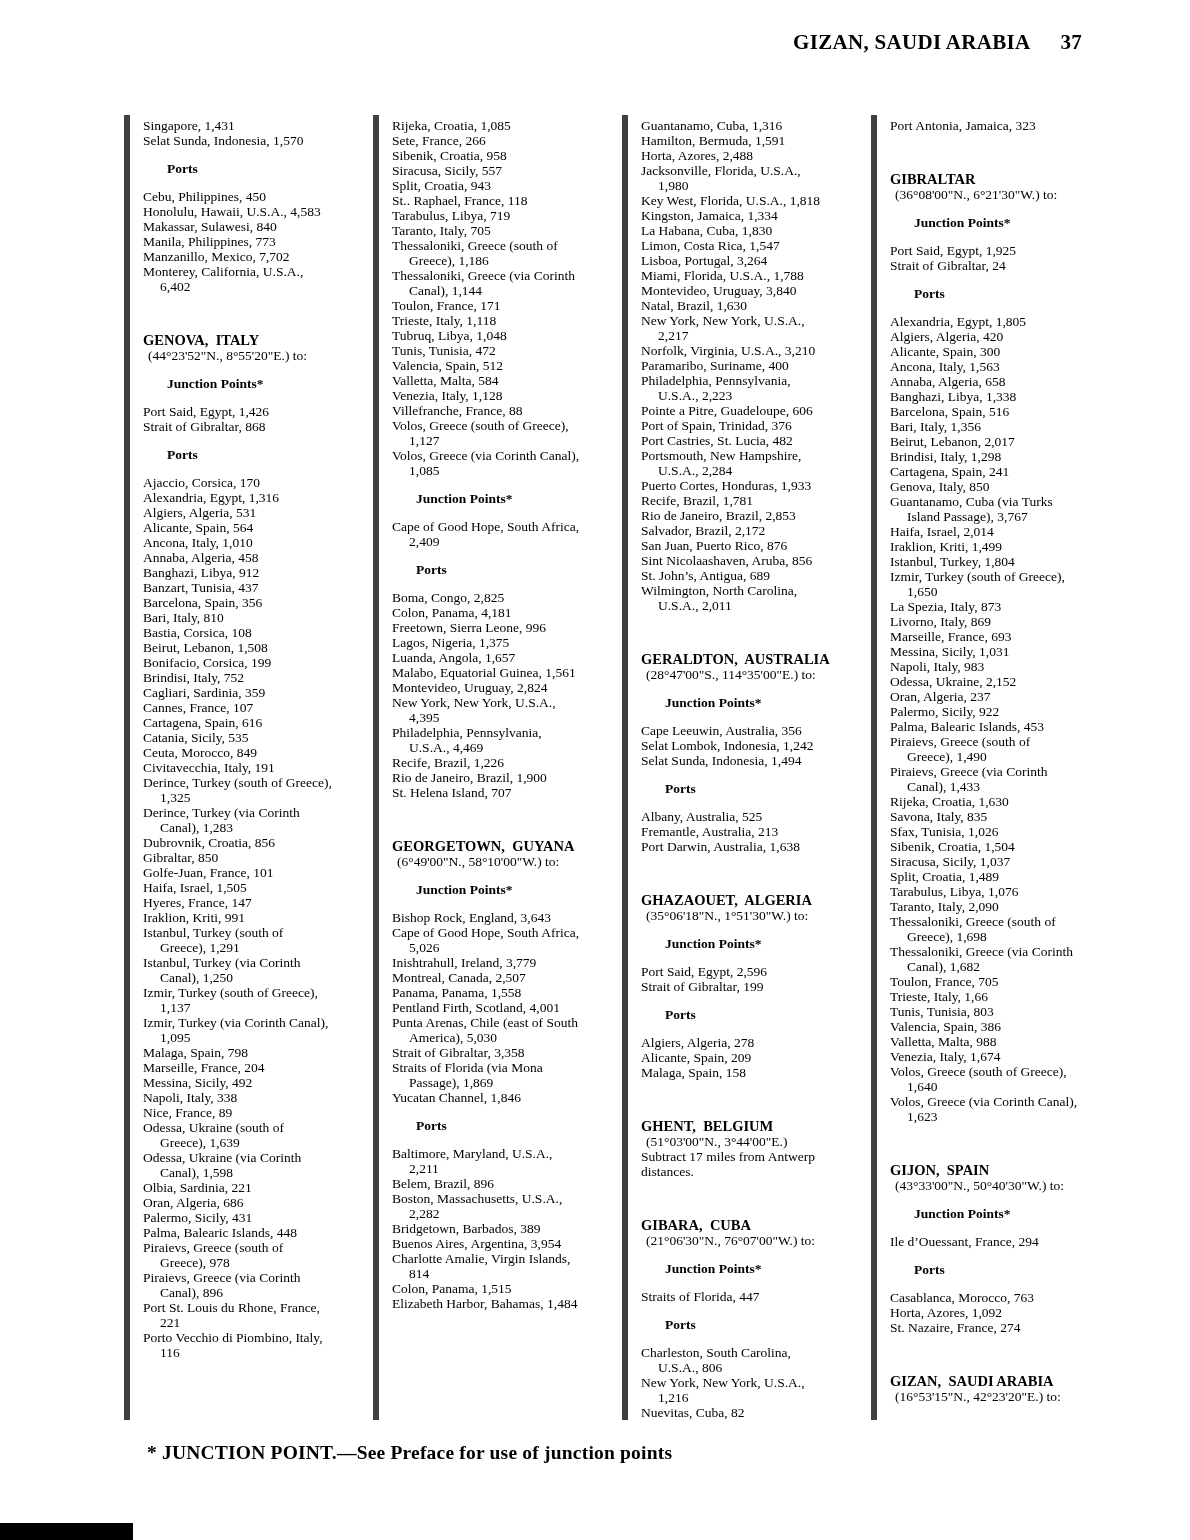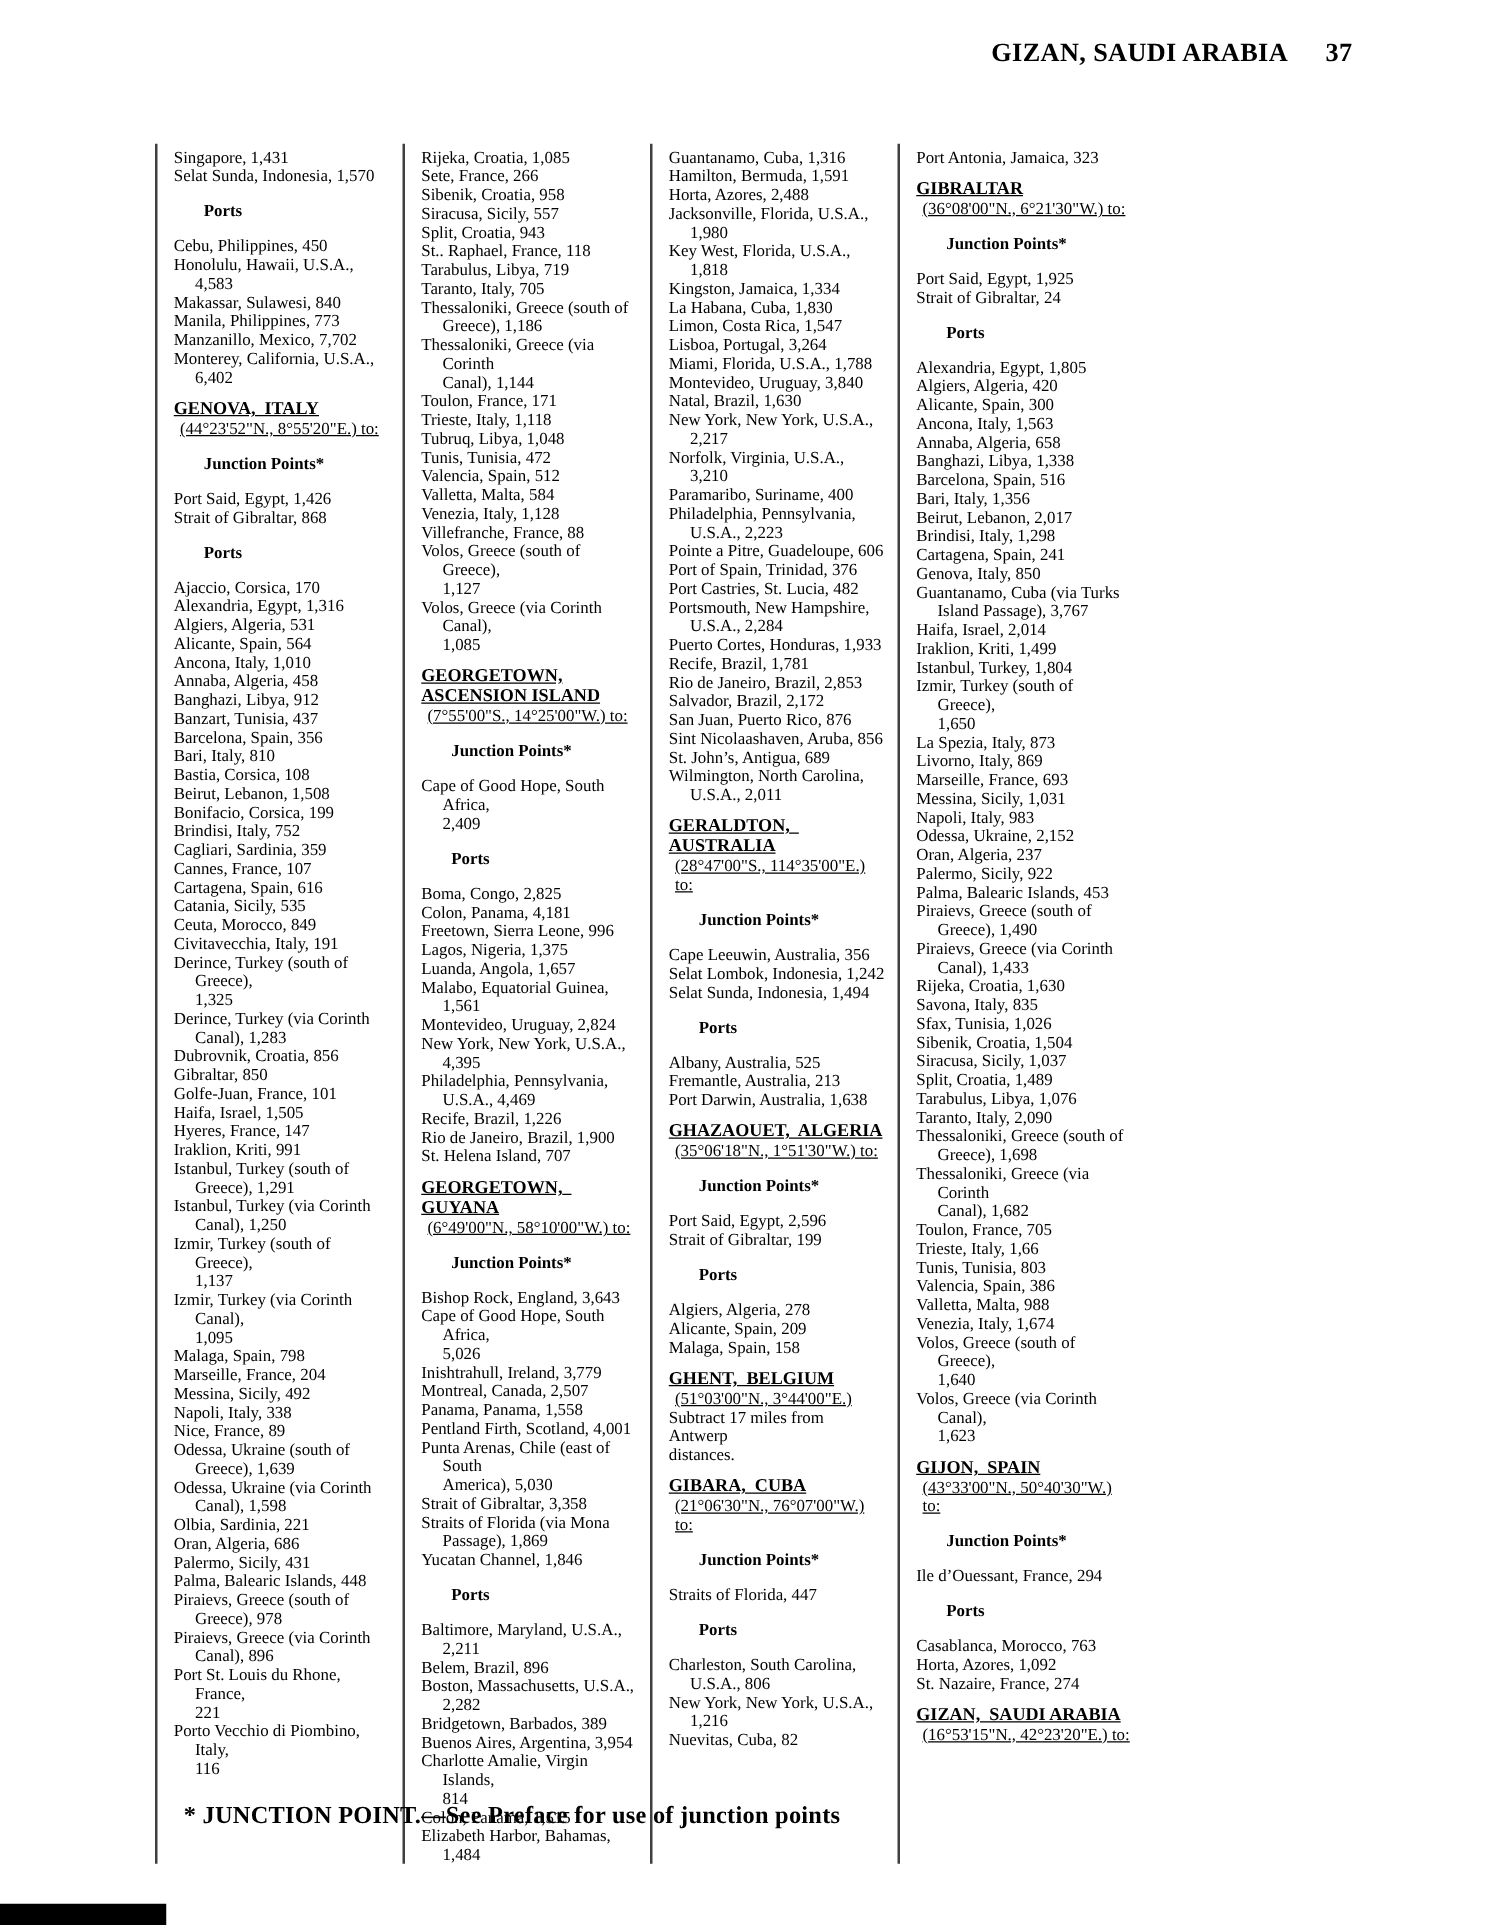--- a/index.html
+++ b/index.html
@@ -12,29 +12,29 @@
   .page-header {
     position: absolute; top: 30px; right: 108px;
     display: flex; align-items: baseline; gap: 30px;
     font-weight: bold; font-size: 21px; letter-spacing: 0.3px;
   }
   .cols {
     position: absolute; left: 124px; top: 115px;
     display: flex; align-items: stretch;
   }
   .col {
-    width: 198px; min-height: 1300px;
-    border-left: 2px solid #404040;
+    width: 249px; min-height: 1300px;
+    border-left: 6px solid #404040;
     padding: 3px 10px 0 13px;
     box-sizing: border-box;
     font-size: 13.5px; line-height: 15px;
   }
   .entry { padding-left: 17px; text-indent: -17px; }
   .subheading { font-weight: bold; margin: 13px 0 13px 24px; }
-  .heading { margin-top: 10px; margin-bottom: 13px; text-decoration: underline; }
+  .heading { margin-top: 38px; margin-bottom: 13px; }
   .heading.tight { margin-bottom: 0; }
   .hd-name { font-weight: bold; font-size: 14.5px; line-height: 16px; white-space: pre-wrap; }
   .hd-coords { padding-left: 5px; }
   .para { }
   .page-footer {
     position: absolute; left: 147px; top: 1442px;
     font-weight: bold; font-size: 19.5px; letter-spacing: 0.2px; text-align: center;
   }
   .scan-bar {
     position: absolute; left: 0; top: 1523px;
@@ -130,24 +130,20 @@
       <div class="entry">Toulon, France, 171</div>
       <div class="entry">Trieste, Italy, 1,118</div>
       <div class="entry">Tubruq, Libya, 1,048</div>
       <div class="entry">Tunis, Tunisia, 472</div>
       <div class="entry">Valencia, Spain, 512</div>
       <div class="entry">Valletta, Malta, 584</div>
       <div class="entry">Venezia, Italy, 1,128</div>
       <div class="entry">Villefranche, France, 88</div>
       <div class="entry">Volos, Greece (south of Greece),<br>1,127</div>
       <div class="entry">Volos, Greece (via Corinth Canal),<br>1,085</div>
-      <div class="heading">
-        <div class="hd-name">GEORGETOWN,<br>ASCENSION ISLAND</div>
-        <div class="hd-coords">(7°55'00"S., 14°25'00"W.) to:</div>
-      </div>
       <div class="subheading">Junction Points*</div>
       <div class="entry">Cape of Good Hope, South Africa,<br>2,409</div>
       <div class="subheading">Ports</div>
       <div class="entry">Boma, Congo, 2,825</div>
       <div class="entry">Colon, Panama, 4,181</div>
       <div class="entry">Freetown, Sierra Leone, 996</div>
       <div class="entry">Lagos, Nigeria, 1,375</div>
       <div class="entry">Luanda, Angola, 1,657</div>
       <div class="entry">Malabo, Equatorial Guinea, 1,561</div>
       <div class="entry">Montevideo, Uruguay, 2,824</div>

